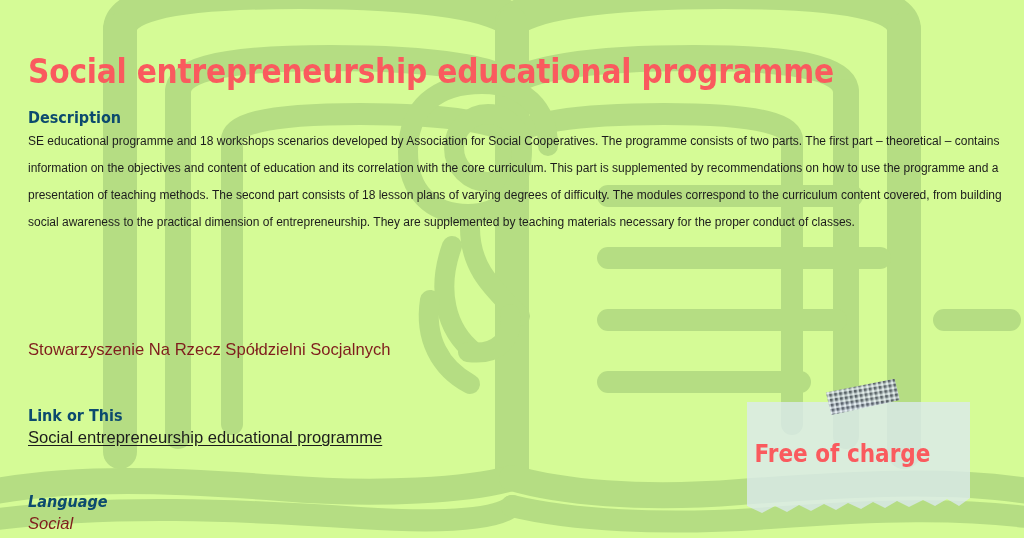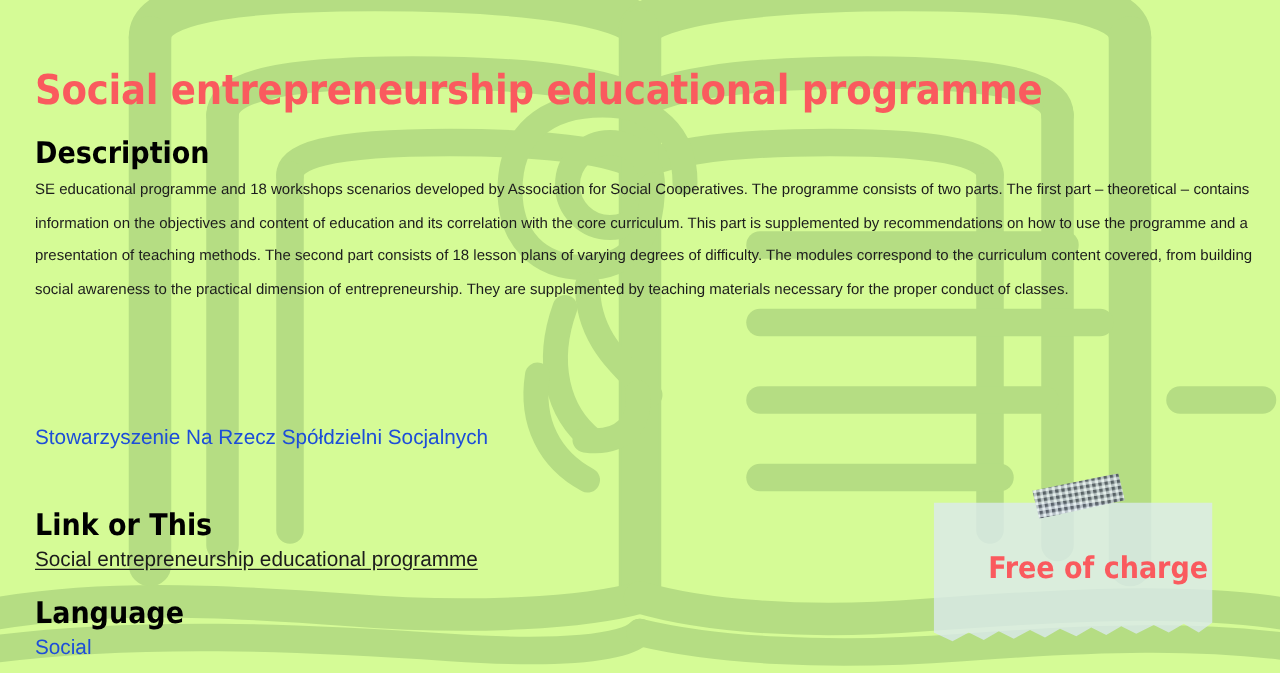--- a/index.html
+++ b/index.html
@@ -59,39 +59,39 @@
     line-height: 1.1;
     white-space: nowrap;
   }
 
   .section {
     position: absolute;
     left: 28px;
   }
 
   .heading {
-    color: #000000;
+    color: #0c4a6e;
     font-family: "DejaVu Sans Condensed", "Liberation Sans Narrow", "Liberation Sans", sans-serif;
     font-weight: bold;
-    font-size: 24px;
+    font-size: 16px;
     line-height: 1.2;
     margin: 0 0 1px 0;
   }
 
   .body-text {
     color: #1c1c1c;
     font-family: "Liberation Sans", sans-serif;
     font-size: 12px;
     line-height: 26.8px;
     margin: 0;
     max-width: 975px;
   }
 
   .value-text {
-    color: #1d4ed8;
+    color: #7f1d1d;
     font-family: "Liberation Sans", sans-serif;
     font-size: 16.6px;
     line-height: 24px;
     margin: 0;
   }
 
   .link-text {
     color: #1c1c1c;
     font-family: "Liberation Sans", sans-serif;
     font-size: 16.6px;
@@ -99,21 +99,21 @@
     margin: 0;
     text-decoration: underline;
     text-underline-offset: 2px;
     display: inline-block;
     cursor: pointer;
   }
 
   #sec-description { top: 92px; }
   #sec-author      { top: 322px; }
   #sec-link        { top: 390px; }
-  #sec-language    { top: 460px; }
+  #sec-language    { top: 476px; font-style: italic; }
 
   
   #free-note {
     position: absolute;
     left: 747px;
     top: 402px;
     width: 223px;
     height: 112px;
     z-index: 4;
   }
@@ -128,21 +128,20 @@
     position: absolute;
     left: 0;
     top: 38px;
     width: 191px;
     text-align: center;
     color: #fa5a5e;
     font-family: "DejaVu Sans Condensed", "Liberation Sans Narrow", "Liberation Sans", sans-serif;
     font-weight: bold;
     font-size: 24px;
     white-space: nowrap;
-    padding-left: 36px;
   }
   #washi-tape {
     position: absolute;
     left: 78px;
     top: -18px;
     width: 74px;
     height: 26px;
     transform: rotate(-9deg);
     z-index: 5;
   }

